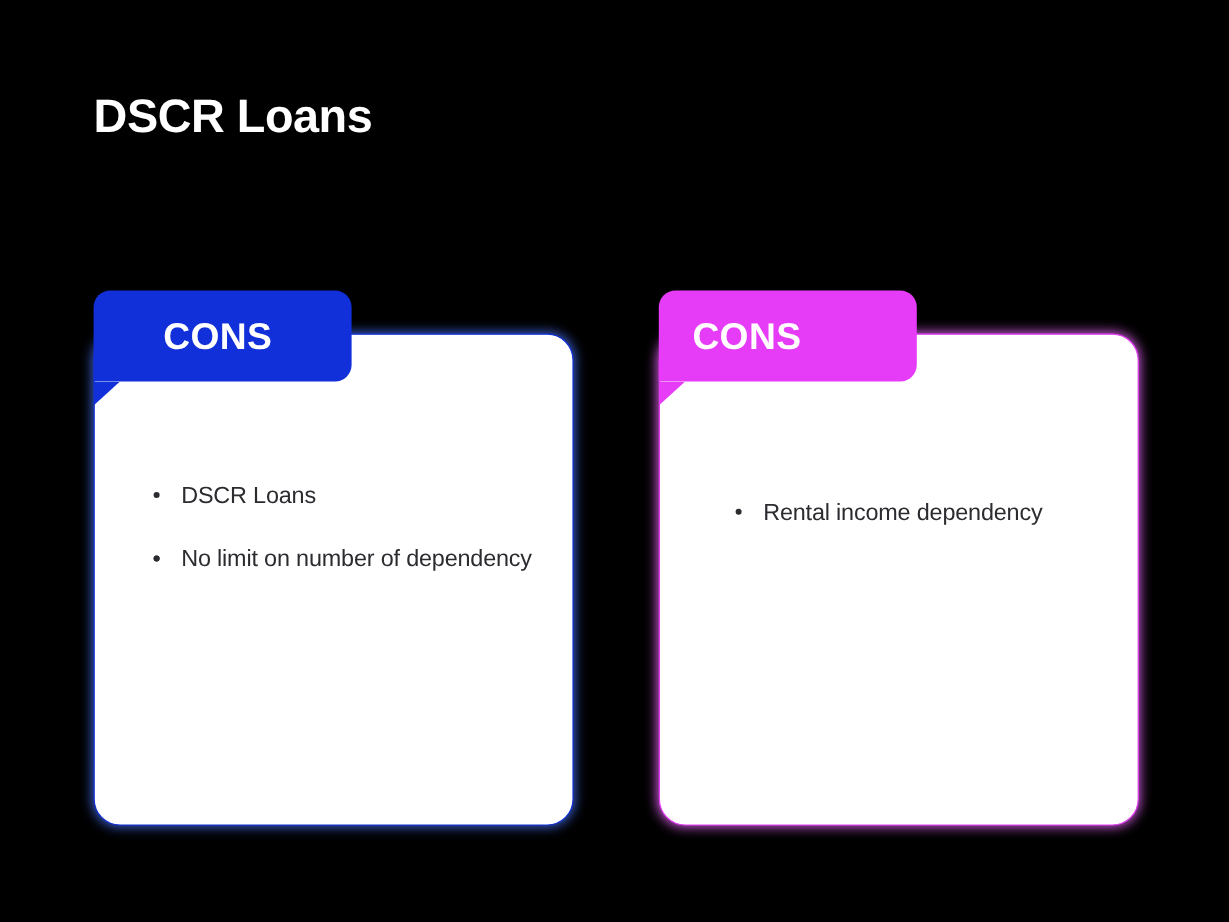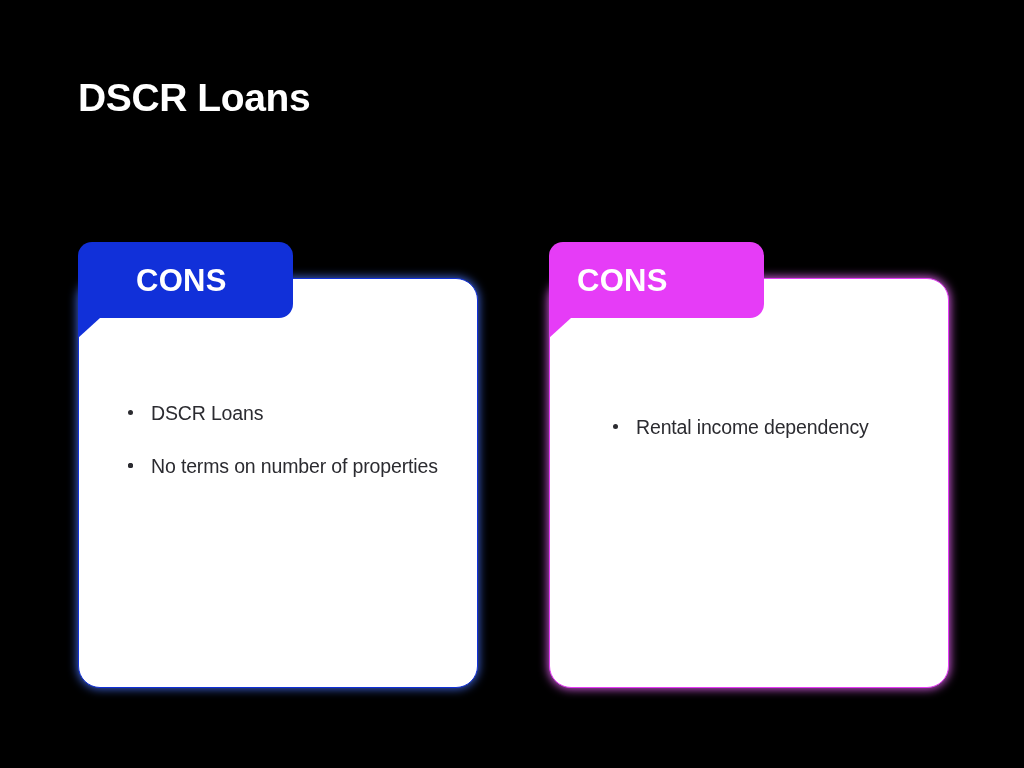--- a/index.html
+++ b/index.html
@@ -142,21 +142,21 @@
     <ul class="bullet-list">
       <li class="bullet-item" style="color: rgb(43, 43, 48);">
         <span class="bullet-dot" style="background: rgb(43, 43, 48);"></span>
         <span>DSCR Loans</span>
       </li>
       <li class="bullet-item" style="color: rgb(43, 43, 48);">
         <span class="bullet-dot" style="background: rgb(43, 43, 48);"></span>
       </li>
       <li class="bullet-item" style="color: rgb(43, 43, 48);">
         <span class="bullet-dot" style="background: rgb(43, 43, 48);"></span>
-        <span>No terms on number of properties</span>
+        <span>No limit on number of dependency</span>
       </li>
     </ul>
   </div>
 
   <div class="card-tab">
     <span class="tab-label">CONS</span>
   </div>
 </section>
 
 <section class="card-block" id="block-cons" style="--accent: #E63CF7; --glow: #d25be0;">

